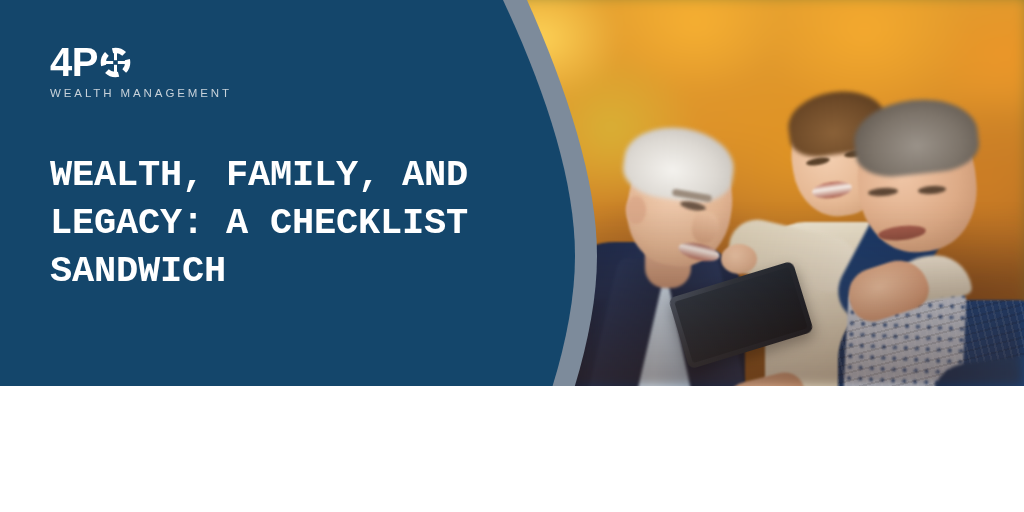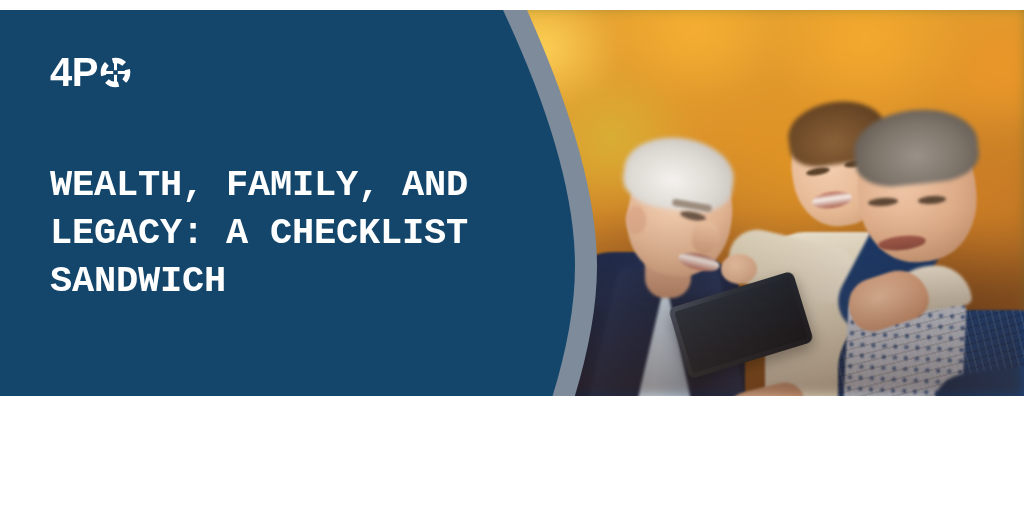--- a/index.html
+++ b/index.html
@@ -10,21 +10,20 @@
   body {
     font-family: "Liberation Sans", sans-serif;
   }
 
   .canvas {
     position: relative;
     width: 1024px;
     height: 386px;
     overflow: hidden;
     background: #14532d;
-    margin-top: 10px;
   }
 
   
   .photo {
     position: absolute;
     inset: 0 0 0 440px;
     overflow: hidden;
   }
   .photo-bg {
     position: absolute;
@@ -544,20 +543,21 @@
         <span class="logo-target">
           <svg width="33" height="33" viewBox="0 0 33 33">
             <circle cx="16.5" cy="16.5" r="12.2" fill="none" stroke="#ffffff" stroke-width="5.2" stroke-dasharray="12.6 6.5" stroke-dashoffset="3.2"></circle>
             <line x1="16.5" y1="3.5" x2="16.5" y2="14.2" stroke="#ffffff" stroke-width="3"></line>
             <line x1="16.5" y1="18.8" x2="16.5" y2="29.5" stroke="#ffffff" stroke-width="3"></line>
             <line x1="3.5" y1="16.5" x2="14.2" y2="16.5" stroke="#ffffff" stroke-width="3"></line>
             <line x1="18.8" y1="16.5" x2="29.5" y2="16.5" stroke="#ffffff" stroke-width="3"></line>
           </svg>
         </span>
       </div>
+      <div class="logo-tagline">WEALTH MANAGEMENT</div>
     </div>
 
     <h1 class="headline">
       <span class="headline-line">WEALTH, FAMILY, AND</span>
       <span class="headline-line">LEGACY: A CHECKLIST</span>
       <span class="headline-line">SANDWICH</span>
     </h1>
 
 
   </div>

